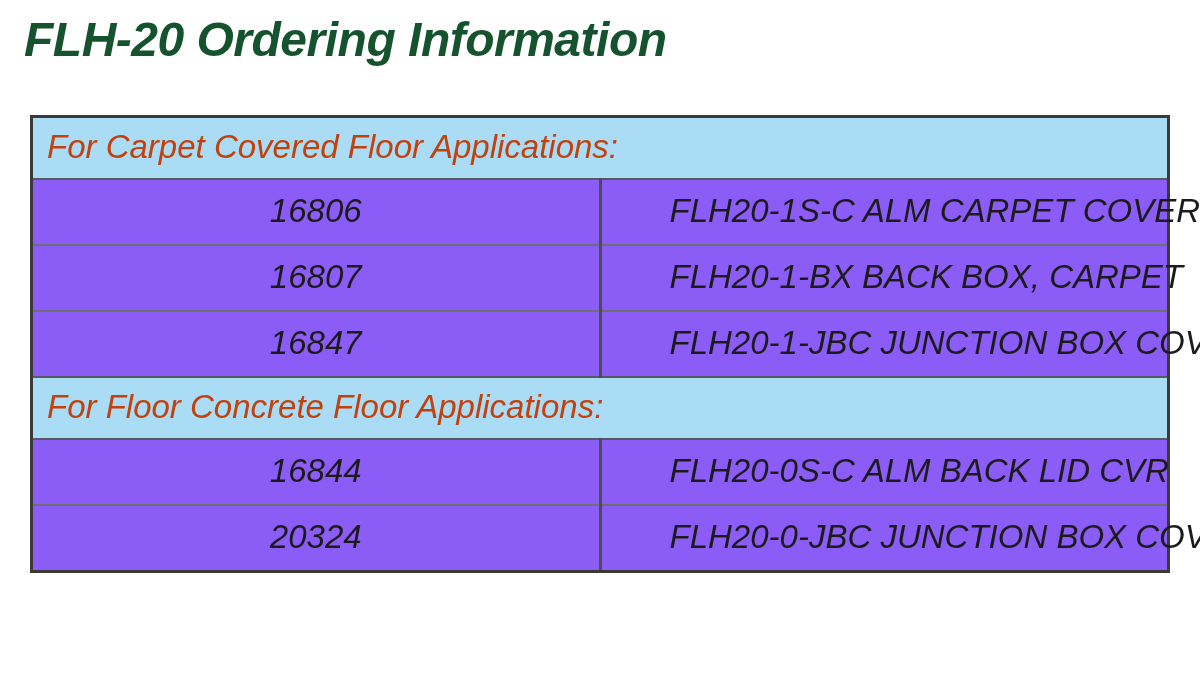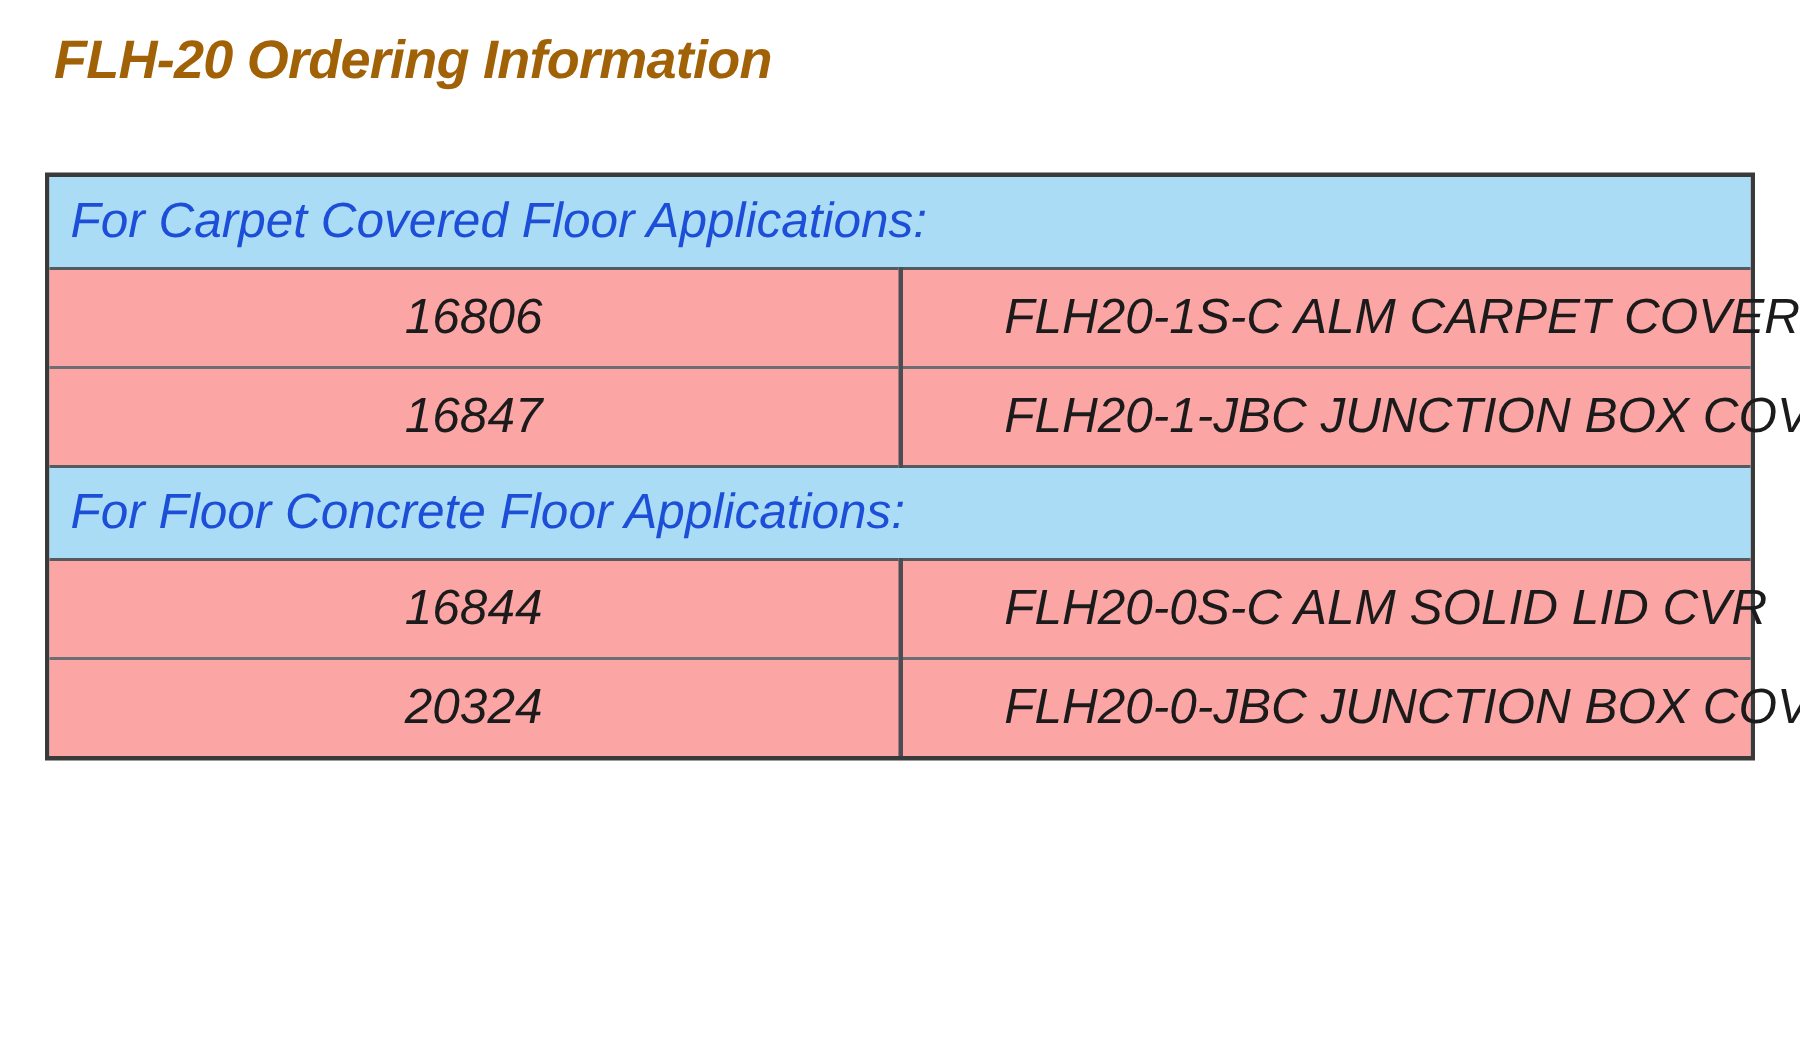--- a/index.html
+++ b/index.html
@@ -20,28 +20,28 @@
   .page {
     position: relative;
     width: 1200px;
     height: 692px;
     box-sizing: border-box;
   }
 
   
   .page-title {
     position: absolute;
-    left: 36px;
+    left: 24px;
     top: 14px;
-    font-size: 36px;
+    font-size: 48px;
     line-height: 52px;
     font-weight: bold;
     font-style: italic;
     letter-spacing: -0.5px;
-    color: #a16207;
+    color: #14532d;
     white-space: nowrap;
   }
 
   
   .order-table {
     position: absolute;
     left: 30px;
     top: 115px;
     width: 1140px;
     border: 3px solid #3a3a3a;
@@ -57,37 +57,37 @@
 
   .group-header td {
     background: #aadcf5;
     border-top: 2px solid #555a5e;
     border-bottom: 2px solid #555a5e;
     padding: 6px 0 8px 14px;
     font-size: 33px;
     line-height: 46px;
     font-style: italic;
     font-weight: normal;
-    color: #1d4ed8;
+    color: #c2410c;
     white-space: nowrap;
   }
   .order-table tr:first-child .group-header-cell {
     border-top: none;
   }
 
   .data-row td {
     border-bottom: 2px solid #6b6f73;
     padding: 4px 0 6px 0;
     font-size: 33px;
     line-height: 54px;
     font-style: italic;
     font-weight: normal;
     color: #1b1b1b;
     white-space: nowrap;
-    background: #fca5a5;
+    background: #8b5cf6;
   }
   .data-row td.code-cell {
     width: 205px;
     text-align: center;
     border-right: 3px solid #4a4e52;
   }
   .data-row td.desc-cell {
     padding-left: 68px;
     text-align: left;
   }
@@ -112,33 +112,37 @@
 
         <tr class="group-header">
           <td class="group-header-cell" colspan="2">For Carpet Covered Floor Applications:</td>
         </tr>
 
         <tr class="data-row">
           <td class="code-cell">16806</td>
           <td class="desc-cell">FLH20-1S-C ALM CARPET COVER</td>
         </tr>
 
+        <tr class="data-row">
+          <td class="code-cell">16807</td>
+          <td class="desc-cell">FLH20-1-BX BACK BOX, CARPET</td>
+        </tr>
 
         <tr class="data-row last-of-group">
           <td class="code-cell">16847</td>
           <td class="desc-cell">FLH20-1-JBC JUNCTION BOX COVER</td>
         </tr>
 
         <tr class="group-header">
           <td class="group-header-cell" colspan="2">For Floor Concrete Floor Applications:</td>
         </tr>
 
         <tr class="data-row">
           <td class="code-cell">16844</td>
-          <td class="desc-cell">FLH20-0S-C ALM SOLID LID CVR</td>
+          <td class="desc-cell">FLH20-0S-C ALM BACK LID CVR</td>
         </tr>
 
 
         <tr class="data-row table-last">
           <td class="code-cell">20324</td>
           <td class="desc-cell">FLH20-0-JBC JUNCTION BOX COVER</td>
         </tr>
 
       </tbody>
     </table>

